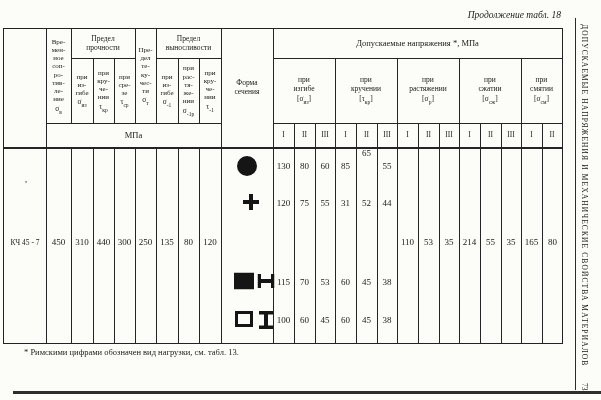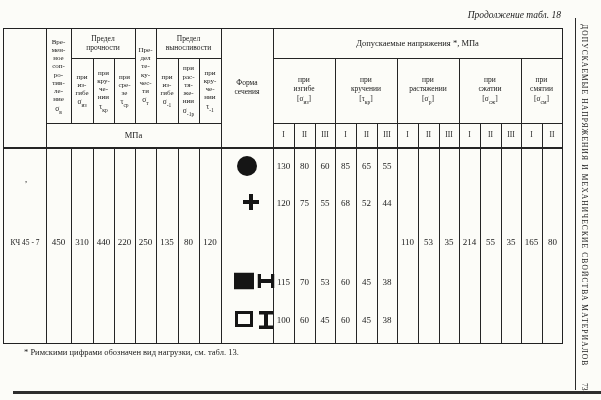--- a/index.html
+++ b/index.html
@@ -197,21 +197,21 @@
     <div class="cell num" style="left:497px;top:94px;width:20px;height:24px">III</div>
     <div class="cell num" style="left:517px;top:94px;width:21px;height:24px">I</div>
     <div class="cell num" style="left:538px;top:94px;width:20px;height:24px">II</div>
 
     <span class="val ditto" style="left:22px;top:155px">’</span>
     <span class="val grade" style="left:21px;top:213px">КЧ 45 - 7</span>
 
     <span class="val" style="left:54.5px;top:213px">450</span>
     <span class="val" style="left:78px;top:213px">310</span>
     <span class="val" style="left:99.5px;top:213px">440</span>
-    <span class="val" style="left:120.5px;top:213px">220</span>
+    <span class="val" style="left:120.5px;top:213px">300</span>
     <span class="val" style="left:141.5px;top:213px">250</span>
     <span class="val" style="left:163px;top:213px">135</span>
     <span class="val" style="left:184.5px;top:213px">80</span>
     <span class="val" style="left:206px;top:213px">120</span>
 
     <span class="shape" style="left:243px;top:137px">
       <svg width="22" height="22">
           <circle cx="11" cy="11" r="10"></circle>
         </svg>
     </span>
@@ -243,27 +243,27 @@
           <rect x="0" y="0" width="14" height="3.5"></rect>
           <rect x="0" y="14.5" width="14" height="3.5"></rect>
           <rect x="5" y="2" width="4" height="14"></rect>
         </svg>
     </span>
 
     <span class="val" style="left:279.5px;top:137px">130</span>
     <span class="val" style="left:300.5px;top:137px">80</span>
     <span class="val" style="left:321px;top:137px">60</span>
     <span class="val" style="left:341.5px;top:137px">85</span>
-    <span class="val" style="left:362.5px;top:137px">65</span>
+    <span class="val" style="left:362.5px;top:124px">65</span>
     <span class="val" style="left:383px;top:137px">55</span>
 
     <span class="val" style="left:279.5px;top:174px">120</span>
     <span class="val" style="left:300.5px;top:174px">75</span>
     <span class="val" style="left:321px;top:174px">55</span>
-    <span class="val" style="left:341.5px;top:174px">68</span>
+    <span class="val" style="left:341.5px;top:174px">31</span>
     <span class="val" style="left:362.5px;top:174px">52</span>
     <span class="val" style="left:383px;top:174px">44</span>
 
     <span class="val" style="left:279.5px;top:253px">115</span>
     <span class="val" style="left:300.5px;top:253px">70</span>
     <span class="val" style="left:321px;top:253px">53</span>
     <span class="val" style="left:341.5px;top:253px">60</span>
     <span class="val" style="left:362.5px;top:253px">45</span>
     <span class="val" style="left:383px;top:253px">38</span>
 

